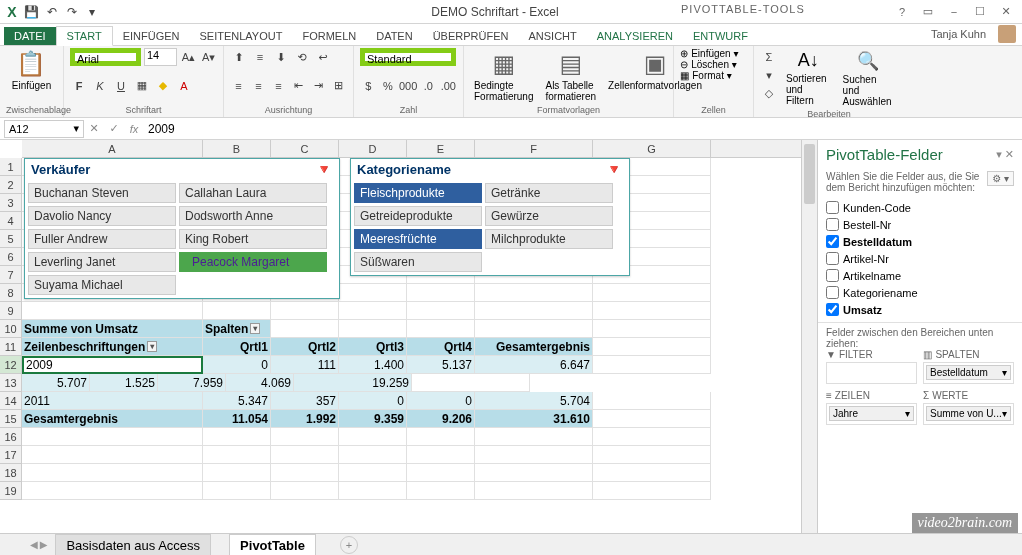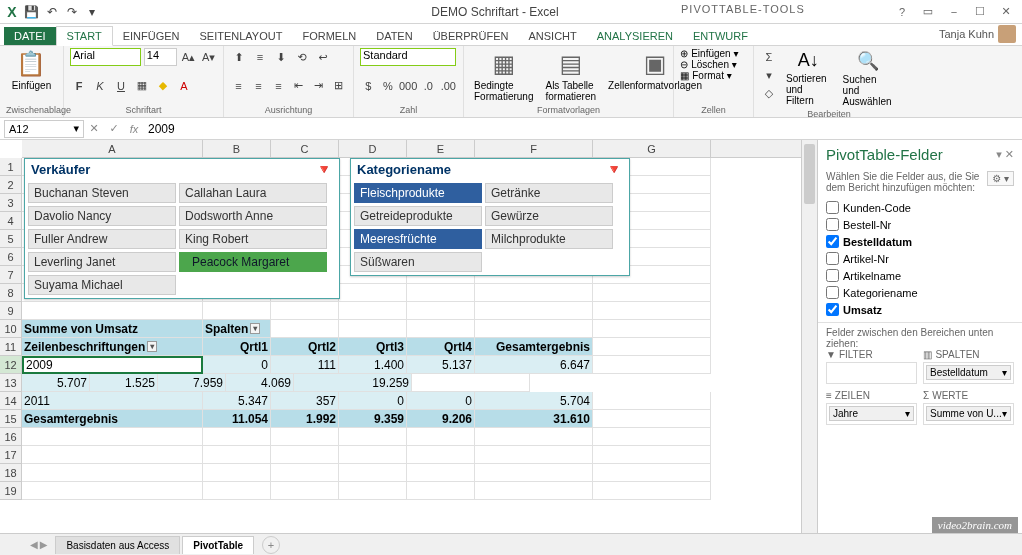--- a/index.html
+++ b/index.html
@@ -14,30 +14,30 @@
 .title-tools { position: absolute; left: 50%; top: 3px; transform: translateX(170px); background: #fff; color: #666; font-size: 11px; letter-spacing: 1px; }
 .window-controls { display: flex; gap: 2px; }
 .window-controls span { width: 24px; height: 18px; display: flex; align-items: center; justify-content: center; color: #666; }
 
 
 .ribbon-tabs { height: 22px; background: #fff; display: flex; align-items: flex-end; border-bottom: 1px solid #d4d4d4; padding-left: 4px; }
 .ribbon-tab { padding: 3px 10px; font-size: 11px; color: #444; text-transform: uppercase; cursor: pointer; }
 .ribbon-tab.datei { background: #217346; color: #fff; }
 .ribbon-tab.active { background: #fff; border: 1px solid #d4d4d4; border-bottom: 1px solid #fff; color: #217346; position: relative; top: 1px; }
 .ribbon-tab.tool { color: #217346; }
-.user-area { margin-left: auto; padding: 2px 6px; display: flex; align-items: center; gap: 4px; font-size: 11px; color: #555; }
+.user-area { margin-left: auto; padding: 2px 6px; display: flex; align-items: center; gap: 12px; font-size: 11px; color: #555; }
 .avatar { width: 18px; height: 18px; background: #c8a078; border-radius: 2px; }
 
 
 .ribbon { height: 72px; background: #f5f5f5; border-bottom: 1px solid #d4d4d4; display: flex; }
 .ribbon-group { border-right: 1px solid #e0e0e0; padding: 2px 6px; display: flex; flex-direction: column; justify-content: space-between; }
 .ribbon-group-label { text-align: center; font-size: 9px; color: #666; }
 .ribbon-big-btn { display: flex; flex-direction: column; align-items: center; gap: 2px; padding: 2px 4px; font-size: 10px; }
 .ribbon-row { display: flex; gap: 3px; align-items: center; margin-bottom: 2px; }
-.font-select { width: 74px; height: 18px; font-size: 11px; border: 1px solid #84cc16; background: #fff; padding: 0 2px; }
+.font-select { width: 74px; height: 18px; font-size: 11px; border: 5px solid #84cc16; background: #fff; padding: 0 2px; }
 .size-select { width: 34px; height: 18px; font-size: 11px; border: 1px solid #ccc; background: #fff; padding: 0 2px; }
 .mini-btn { width: 18px; height: 18px; border: 1px solid transparent; display: flex; align-items: center; justify-content: center; font-size: 11px; color: #444; }
 .group-icon { font-size: 24px; color: #666; }
 
 
 .formula-row { height: 22px; display: flex; align-items: center; border-bottom: 1px solid #d4d4d4; }
 .name-box { width: 80px; border: 1px solid #ccc; height: 18px; margin-left: 4px; padding: 0 4px; display: flex; align-items: center; justify-content: space-between; font-size: 11px; }
 .fb-btn { width: 20px; text-align: center; color: #888; }
 .fx { font-style: italic; }
 .formula-input { flex: 1; padding: 0 4px; font-size: 12px; }
@@ -57,21 +57,21 @@
 .cell-row { display: flex; height: 18px; }
 .cell { border-right: 1px solid #e0e0e0; border-bottom: 1px solid #e0e0e0; padding: 0 2px; font-size: 12px; display: flex; align-items: center; overflow: hidden; white-space: nowrap; }
 .num { justify-content: flex-end; }
 
 
 .slicer { position: absolute; background: #fff; border: 1px solid #4CA6A6; box-shadow: 0 1px 2px rgba(0,0,0,.2); }
 .slicer-head { padding: 3px 6px; font-size: 13px; font-weight: bold; color: #003366; display: flex; justify-content: space-between; align-items: center; }
 .slicer-body { padding: 3px; display: flex; flex-wrap: wrap; gap: 3px; }
 .slicer-item { background: #e8e8e8; border: 1px solid #ccc; padding: 2px 5px; font-size: 12px; color: #333; width: 148px; }
 .slicer-item.sel-blue { background: #2F5F9F; color: #fff; border-color: #2F5F9F; }
-.slicer-item.sel-green { background: #4CA64C; color: #0f172a; border-color: #4CA64C; padding-left: 12px; }
+.slicer-item.sel-green { background: #4CA64C; color: #4c1d95; border-color: #4CA64C; padding-left: 12px; }
 .slicer-item.narrow { width: 128px; }
 
 
 .pivot-header { background: #B7DDE8; font-weight: bold; }
 .pivot-header2 { background: #B7DDE8; font-weight: bold; }
 .pivot-row { background: #DAEEF3; }
 .pivot-total { background: #B7DDE8; font-weight: bold; }
 .sel-cell { border: 2px solid #1a7a3e !important; background:#fff; }
 .drop-arrow { font-size: 8px; margin-left: 2px; color: #555; border:1px solid #999; padding:0 2px; background:#f5f5f5;}
 
@@ -88,25 +88,25 @@
 .area-box { }
 .area-head { font-size: 10px; color: #666; margin-bottom: 2px; display:flex;align-items:center;gap:3px;}
 .area-body { background: #fff; border: 1px solid #ddd; min-height: 22px; padding: 2px; }
 .area-item { background: #f0f0f0; border: 1px solid #ccc; padding: 1px 3px; font-size: 10px; display:flex;justify-content:space-between;align-items:center;}
 .gear-btn { border:1px solid #ccc; padding:1px 4px; font-size:10px; background:#f8f8f8;}
 
 
 .sheet-tabs-bar { position: absolute; bottom: 0; left: 0; right: 0; height: 22px; background: #f0f0f0; border-top: 1px solid #ccc; display: flex; align-items: center; padding-left: 30px; }
 .sheet-nav { display:flex; gap:2px; margin-right:8px;}
 .sheet-nav span{color:#999;font-size:10px;}
-.sheet-tab { padding: 3px 10px; font-size: 10px; background: #e0e0e0; border: 1px solid #ccc; border-bottom: none; margin-right: 2px; }
+.sheet-tab { padding: 3px 10px; font-size: 13px; background: #e0e0e0; border: 1px solid #ccc; border-bottom: none; margin-right: 18px; }
 .sheet-tab.active { background: #fff; font-weight: bold; }
 .new-sheet { width:18px;height:18px;border:1px solid #ccc;border-radius:50%;display:flex;align-items:center;justify-content:center;margin-left:6px;color:#888;}
 
-.watermark { position:absolute; right:4px; bottom:22px; background:rgba(80,80,80,.6); color:#fff; font-size:11px; padding:2px 6px; font-family:Georgia,serif; font-style:italic;}
+.watermark { position:absolute; right:4px; bottom:22px; background:rgba(80,80,80,.6); color:#fff; font-size:14px; padding:2px 6px; font-family:Georgia,serif; font-style:italic;}
 
 .vscroll { position:absolute; right:0; top:0; width:16px; bottom:0; background:#f0f0f0; border-left:1px solid #ccc;}
 .vscroll-thumb{ position:absolute; top:4px; left:2px; right:2px; height:60px; background:#ccc; border-radius:2px;}
 </style>
 </head>
 <body>
 
 <div class="title-bar">
   <div class="qat">
     <span class="qat-icon excel-icon">X</span>

